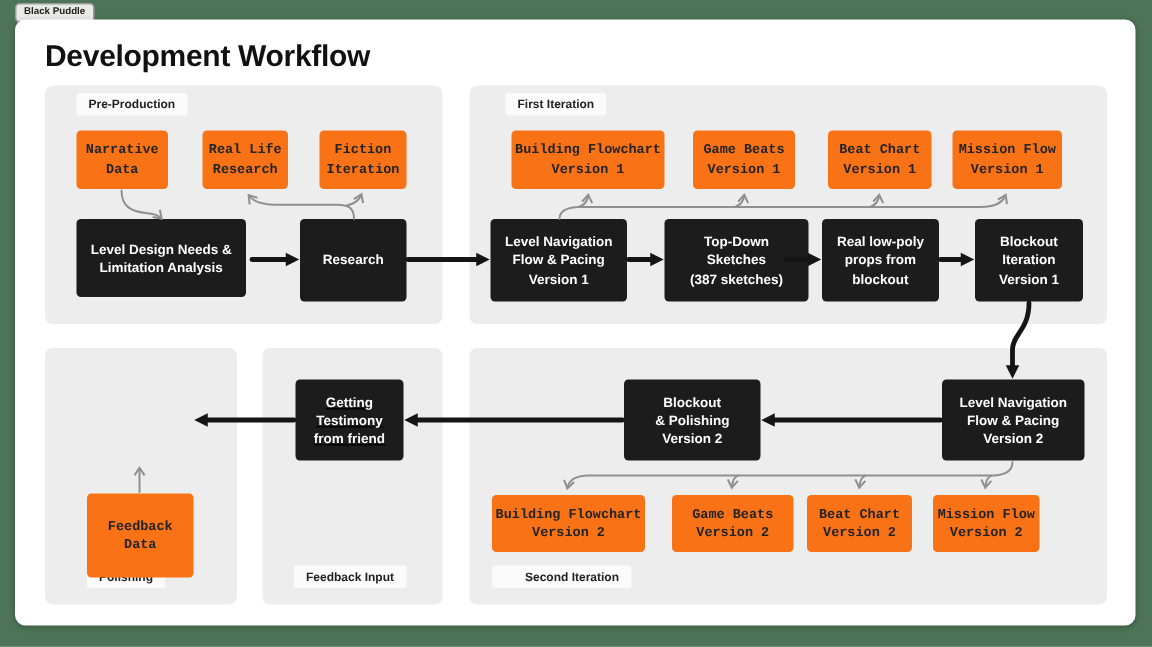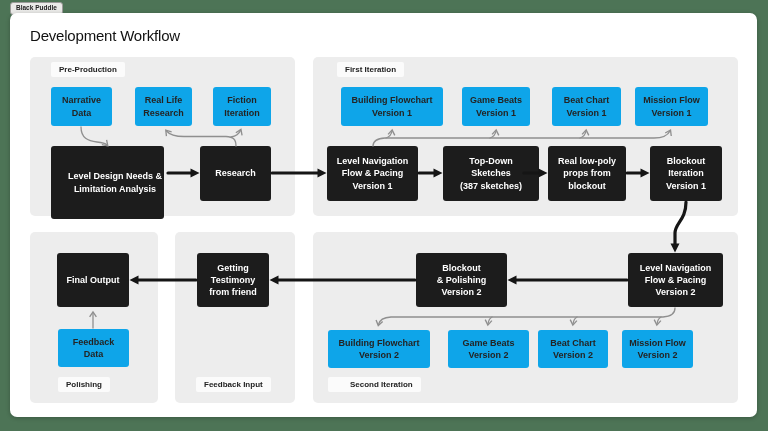--- a/index.html
+++ b/index.html
@@ -3,34 +3,34 @@
 <meta charset="utf-8">
 <style>
   html,body{margin:0;padding:0;background:#4d7456;}
   .stage{position:relative;width:768px;height:431px;background:#4d7456;overflow:hidden;
          font-family:"Liberation Sans",sans-serif;}
   .chip{position:absolute;left:10px;top:2px;height:11px;line-height:10px;padding:0 5px;
         background:#eaeae8;border:1px solid #9b9b99;border-radius:3px;
         font-size:6.5px;font-weight:bold;color:#222;}
   .card{position:absolute;left:10px;top:13px;width:747px;height:404px;background:#ffffff;
         border-radius:7px;box-shadow:0 1px 4px rgba(0,0,0,.25);}
-  .title{position:absolute;left:30px;top:27px;font-size:15px;font-weight:normal;color:#111;
+  .title{position:absolute;left:30px;top:27px;font-size:20px;font-weight:bold;color:#111;
          letter-spacing:-0.2px;}
   .panel{position:absolute;background:#ededed;border-radius:5px;}
   .panel-pre{left:30px;top:57px;width:265px;height:159px;}
   .panel-first{left:313px;top:57px;width:425px;height:159px;}
   .panel-pol{left:30px;top:232px;width:128px;height:171px;}
   .panel-fb{left:175px;top:232px;width:120px;height:171px;}
   .panel-second{left:313px;top:232px;width:425px;height:171px;}
   .seclabel{position:absolute;background:#fbfbfb;border-radius:2px;padding:3px 8px;
             font-size:8px;font-weight:bold;color:#222;white-space:nowrap;}
   .node{position:absolute;display:flex;align-items:center;justify-content:center;
         border-radius:3px;text-align:center;}
   .node .nl{white-space:pre-line;font-weight:bold;font-size:9px;line-height:1.35;padding:2px;}
-  .gray{background:#0ea5e9;}
+  .gray{background:#f97316;font-family:Liberation Mono, monospace;}
   .gray .nl{color:#242424;}
   .dark{background:#1c1c1c;}
   .dark .nl{color:#ffffff;}
   svg.wires{position:absolute;left:0;top:0;pointer-events:none;}
 </style>
 </head>
 <body>
 
 <div class="stage">
 
@@ -74,21 +74,21 @@
     </div>
   <div class="node gray" style="left:552px;top:87px;width:69px;height:39px;">
       <span class="nl">Beat Chart
 Version 1</span>
     </div>
   <div class="node gray" style="left:635px;top:87px;width:73px;height:39px;">
       <span class="nl">Mission Flow
 Version 1</span>
     </div>
 
-  <div class="node dark" style="left:51px;top:146px;width:113px;height:73px;justify-content:flex-end;">
+  <div class="node dark" style="left:51px;top:146px;width:113px;height:52px;">
       <span class="nl">Level Design Needs &amp;
 Limitation Analysis</span>
     </div>
   <div class="node dark" style="left:200px;top:146px;width:71px;height:55px;">
       <span class="nl">Research</span>
     </div>
   <div class="node dark" style="left:327px;top:146px;width:91px;height:55px;">
       <span class="nl">Level Navigation
 Flow &amp; Pacing
 Version 1</span>
@@ -102,40 +102,37 @@
       <span class="nl">Real low-poly
 props from
 blockout</span>
     </div>
   <div class="node dark" style="left:650px;top:146px;width:72px;height:55px;">
       <span class="nl">Blockout
 Iteration
 Version 1</span>
     </div>
 
-  <div class="node dark" style="left:57px;top:253px;width:72px;height:54px;">
-      <span class="nl">Final Output</span>
-    </div>
-  <div class="node dark" style="left:197px;top:253px;width:72px;height:54px;">
+  <div class="node dark" style="left:197px;top:253px;width:72px;height:54px;text-decoration:underline;">
       <span class="nl">Getting
 Testimony
 from friend</span>
     </div>
   <div class="node dark" style="left:416px;top:253px;width:91px;height:54px;">
       <span class="nl">Blockout
 &amp; Polishing
 Version 2</span>
     </div>
   <div class="node dark" style="left:628px;top:253px;width:95px;height:54px;">
       <span class="nl">Level Navigation
 Flow &amp; Pacing
 Version 2</span>
     </div>
 
-  <div class="node gray" style="left:58px;top:329px;width:71px;height:38px;">
+  <div class="node gray" style="left:58px;top:329px;width:71px;height:56px;">
       <span class="nl">Feedback
 Data</span>
     </div>
   <div class="node gray" style="left:328px;top:330px;width:102px;height:38px;">
       <span class="nl">Building Flowchart
 Version 2</span>
     </div>
   <div class="node gray" style="left:448px;top:330px;width:81px;height:38px;">
       <span class="nl">Game Beats
 Version 2</span>

